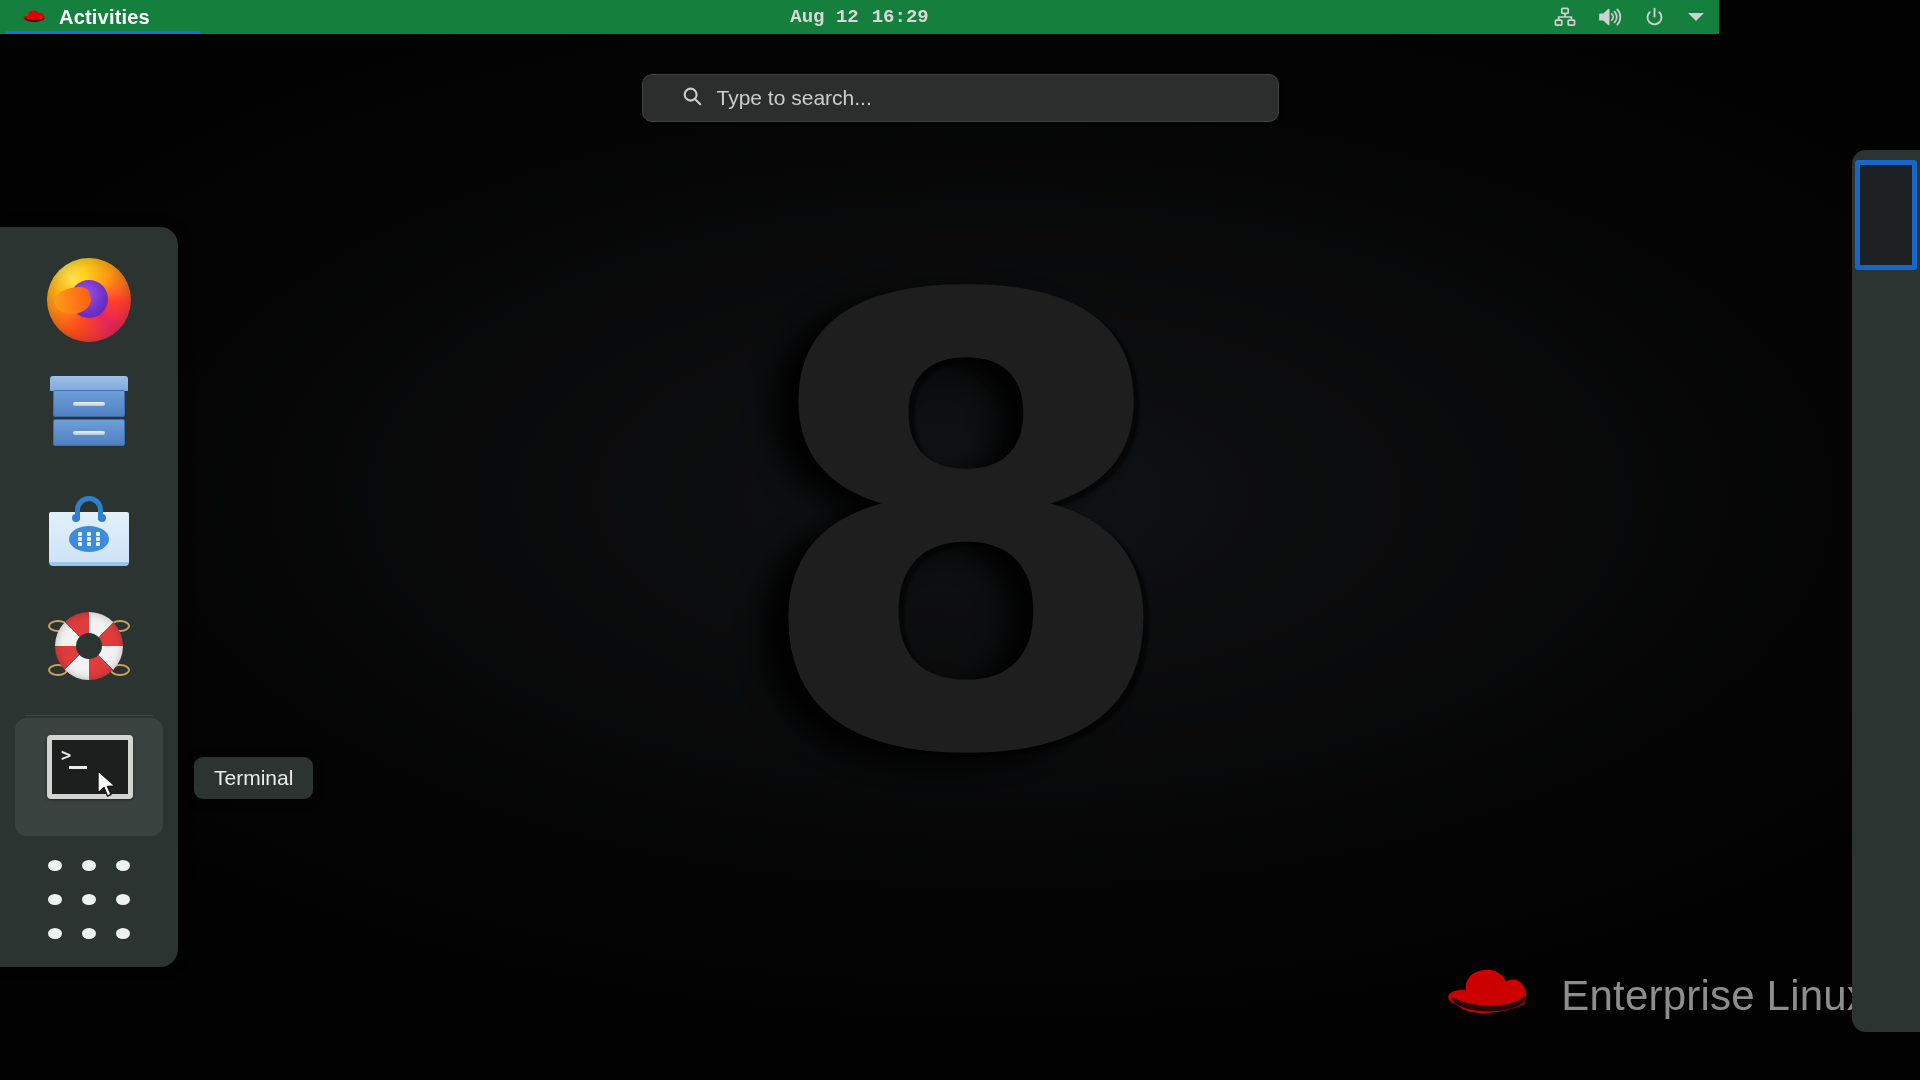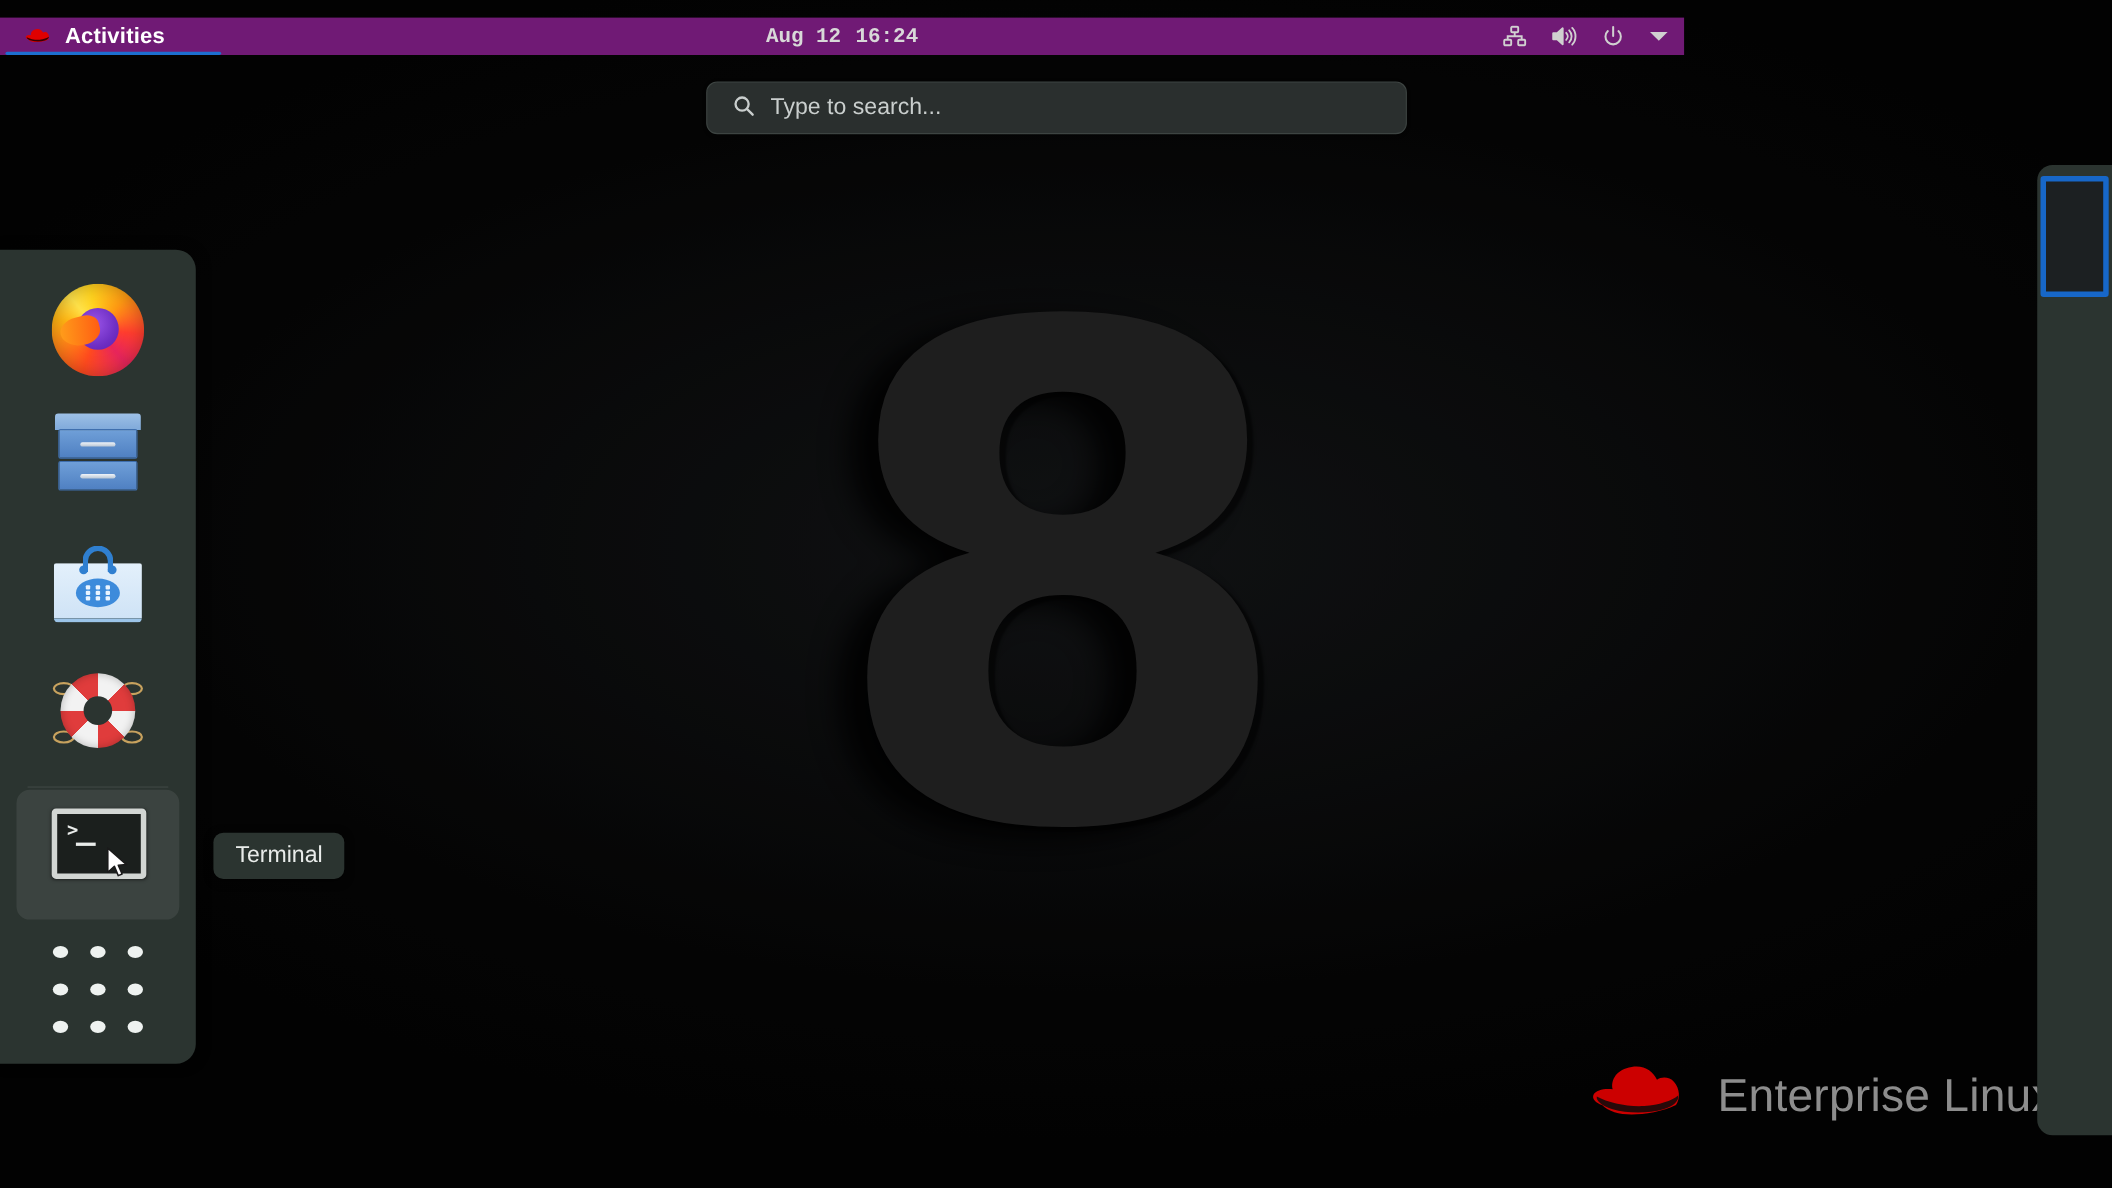--- a/index.html
+++ b/index.html
@@ -34,24 +34,23 @@
   }
 
   
   #overview-dim{
     position:absolute; inset:0;
     background:rgba(0,0,0,.30);
   }
 
   
   #topbar{
-    position:absolute; left:0; top:0; width:1531px; height:34px;
-    background:#701a75;
+    position:absolute; left:0; top:0; width:1719px; height:34px;
+    background:#15803d;
     z-index:40;
-    margin-top:16px;
   }
   #activities-btn{
     position:absolute; left:0; top:0; height:34px;
     display:flex; align-items:center; gap:11px;
     padding:0 22px 0 22px;
     cursor:pointer;
   }
   #activities-btn .rh-hat{ width:26px; height:16px; position:relative; display:block; }
   #activities-label{
     color:#ffffff; font-size:20px; font-weight:700; letter-spacing:.2px;
@@ -77,21 +76,21 @@
   #search-wrap{
     position:absolute; left:0; right:0; top:74px;
     display:flex; justify-content:center; z-index:30;
   }
   #search-box{
     width:637px; height:48px;
     background:#2a2f2e;
     border:1px solid #3d4442;
     border-radius:10px;
     display:flex; align-items:center;
-    padding:0 22px; gap:14px;
+    padding:0 38px; gap:14px;
     cursor:text;
     box-shadow:0 1px 3px rgba(0,0,0,.4);
   }
   #search-placeholder{
     color:#c9cecd; font-size:21px;
   }
 
   
   #dock{
     position:absolute; left:0; top:227px;
@@ -426,21 +425,21 @@
         <path d="M9 32 C20 38 38 42 54 41 C68 40 80 36 86 31 C87 36 82 41 72 44
                  C58 48 38 48 24 44 C14 41 8 36 9 32 Z" fill="#000" opacity="0.75"></path>
       </svg>
     </span>
     <span id="activities-label">Activities</span>
   </div>
   <div id="activities-underline"></div>
 
   <div id="clock">
     <span class="date">Aug 12</span>
-    <span class="date">16:24</span>
+    <span class="date">16:29</span>
   </div>
 
   <div id="status-area">
     <span class="sicon">
       <svg width="22" height="20" viewBox="0 0 24 22" fill="none" stroke="#d0d0d0" stroke-width="1.9">
         <rect x="8.5" y="1.5" width="7" height="5.5" rx="1"></rect>
         <rect x="1.5" y="14.5" width="7" height="5.5" rx="1"></rect>
         <rect x="15.5" y="14.5" width="7" height="5.5" rx="1"></rect>
         <path d="M12 7 L12 11 M5 14.5 L5 11 L19 11 L19 14.5"></path>
       </svg>

